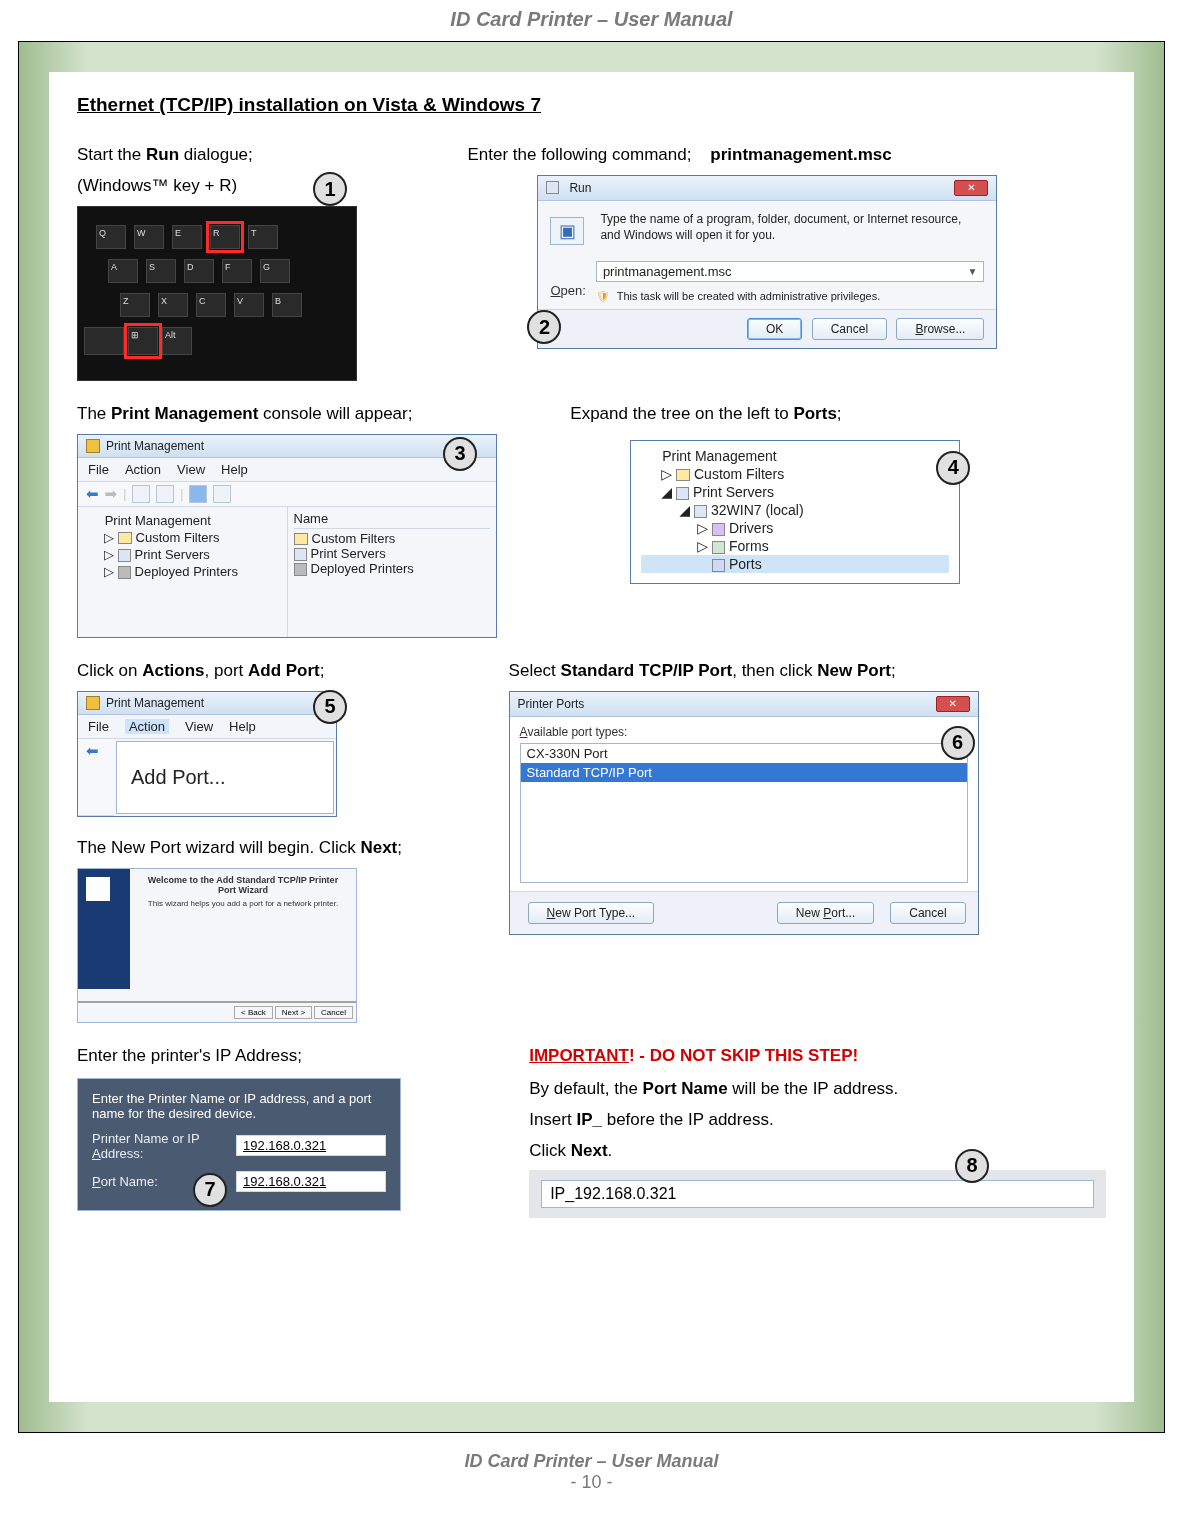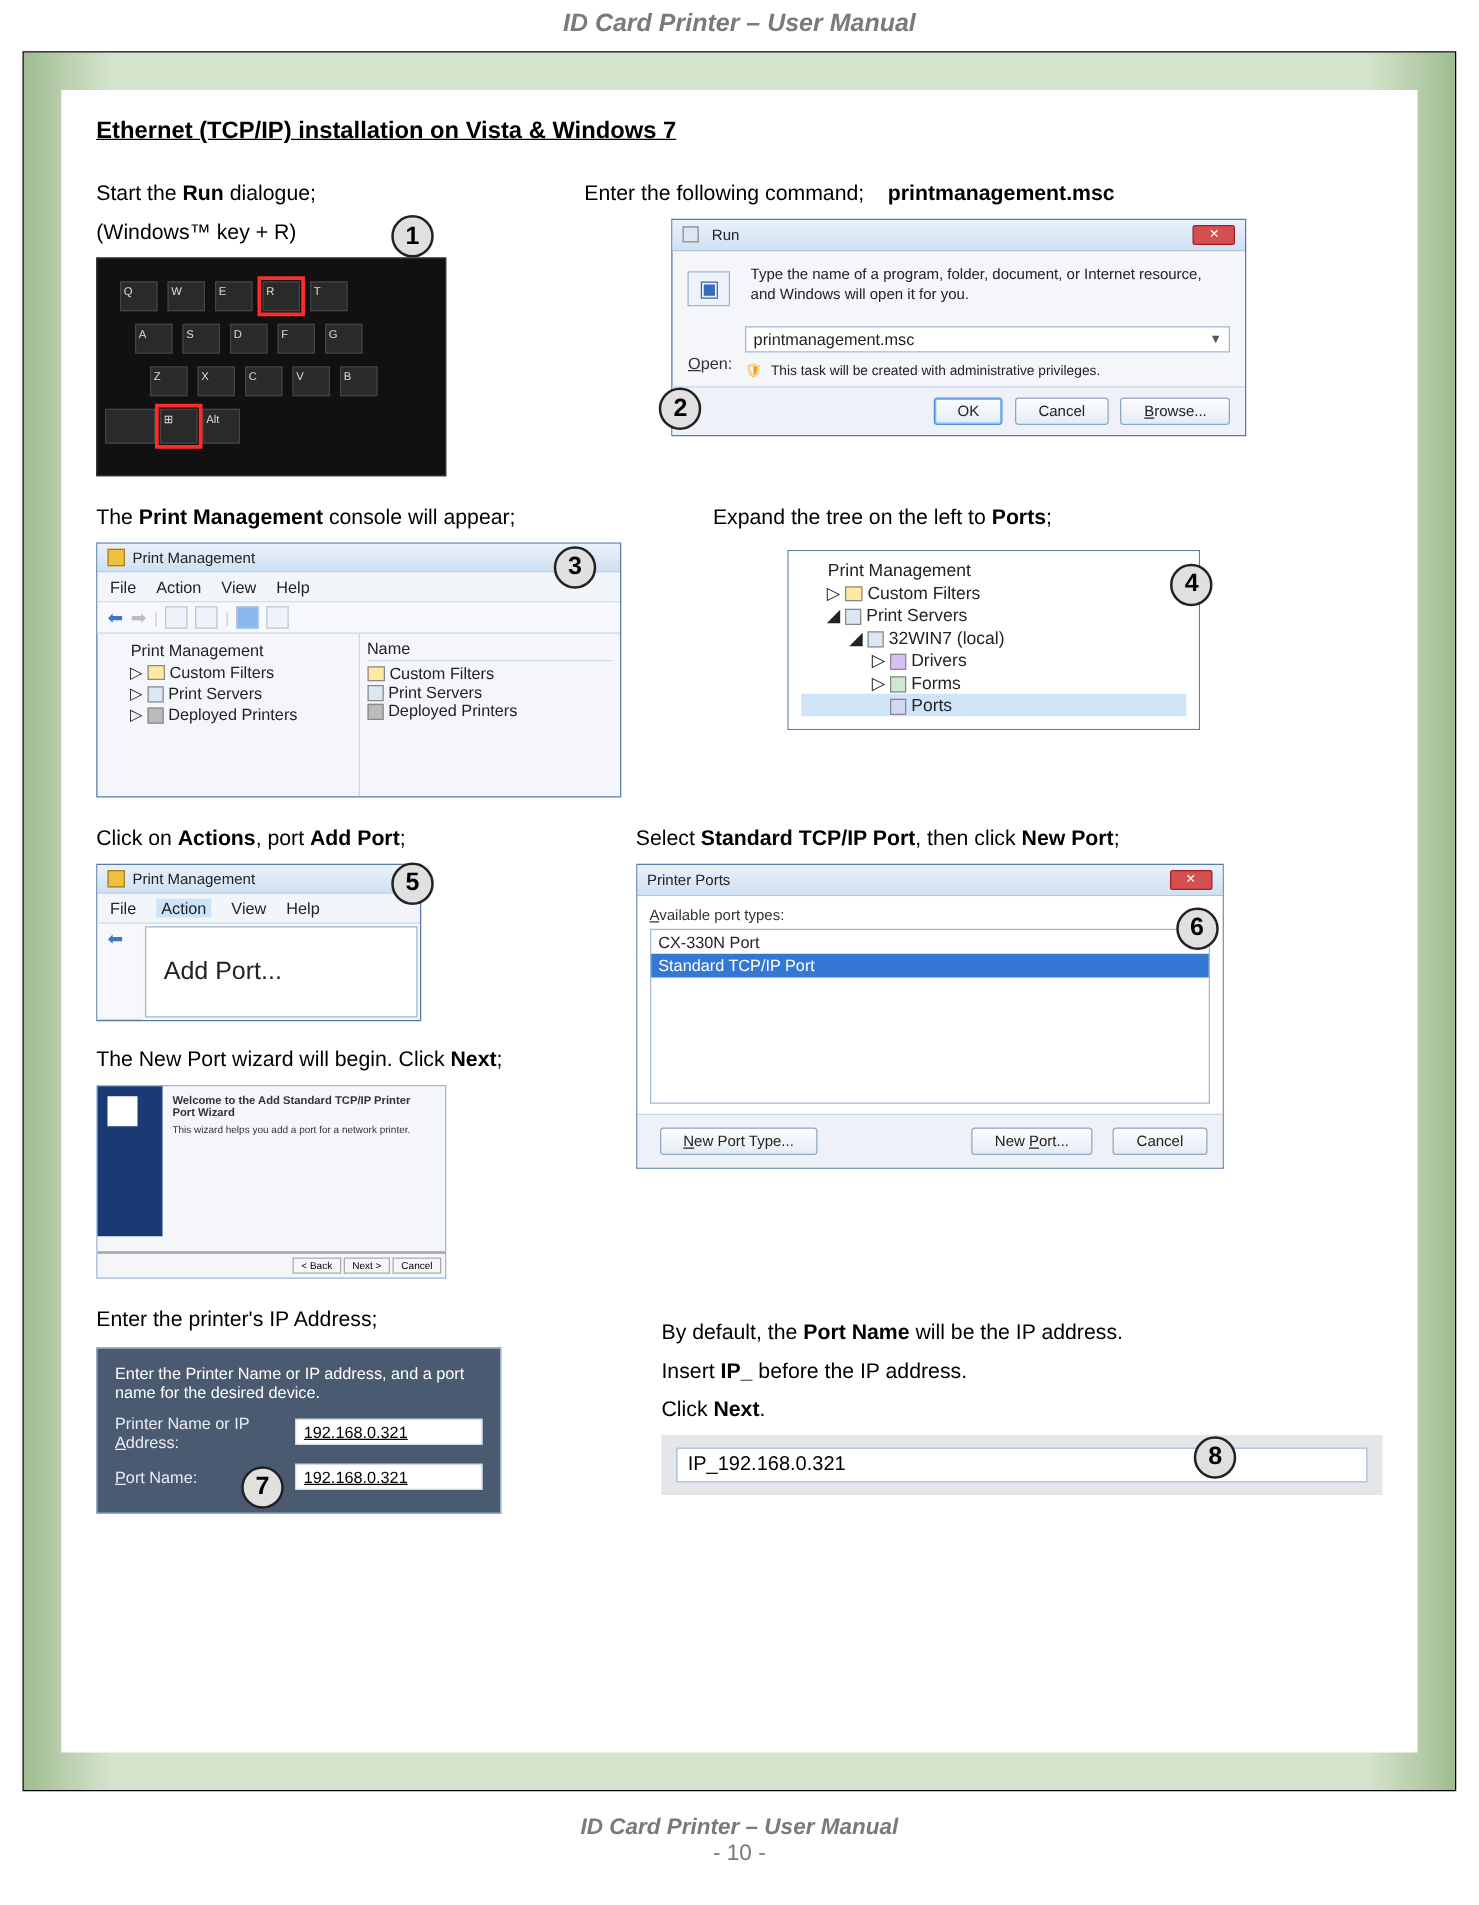--- a/index.html
+++ b/index.html
@@ -137,21 +137,21 @@
   .key { position:absolute;background:#2a2a2a;border:1px solid #444;color:#ddd;font-size:9px;padding:2px;}
   .redbox{position:absolute;border:3px solid #ff2a2a;}
 
   
   .wiz {
     border:1px solid #9fb6d4;background:#f4f6f9;width:280px;height:155px;font-size:8px;
     display:flex;flex-direction:column;
   }
   .wiz .side{width:60px;background:#1a3a73;float:left;height:120px;}
   .wiz .side .sq{width:24px;height:24px;background:#fff;margin:8px;}
-  .wiz .cnt{padding:6px 8px;color:#333;}
+  .wiz .cnt{padding:6px 8px;color:#333;text-align:center;}
   .wiz .cnt b{font-size:9px;}
   .wiz .ft{margin-top:auto;border-top:2px solid #a3a3a3;text-align:right;padding:3px;}
   .wiz .ft .mini{display:inline-block;border:1px solid #aaa;padding:1px 6px;margin-left:2px;}
 
   
   .addr {
     border:1px solid #9fb6d4;background:#4a5a70;color:#fff;padding:12px 14px 8px;font-size:13px;
   }
   .addr .fr{display:flex;align-items:center;gap:10px;margin:10px 0;}
   .addr .fr label{width:170px;color:#e9edf4;}
@@ -400,20 +400,23 @@
           </div>
           <div class="fr">
             <label><u>P</u>ort Name:</label>
             <input value="192.168.0.321" style="">
           </div>
         </div>
         <div class="badge" style="top:128px;left:116px;">7</div>
       </div>
 
       <div class="col">
+        <p class="important">
+          <span class="und">IMPORTANT</span><span>! - DO NOT SKIP THIS STEP!</span>
+        </p>
         <p style="margin-top:10px;">
           <span>By default, the </span><b>Port Name</b><span> will be the IP address.</span>
         </p>
         <p>
           <span>Insert </span><b>IP_</b><span> before the IP address.</span>
         </p>
         <p>
           <span>Click </span><b>Next</b><span>.</span>
         </p>
         <div class="portname-box">

